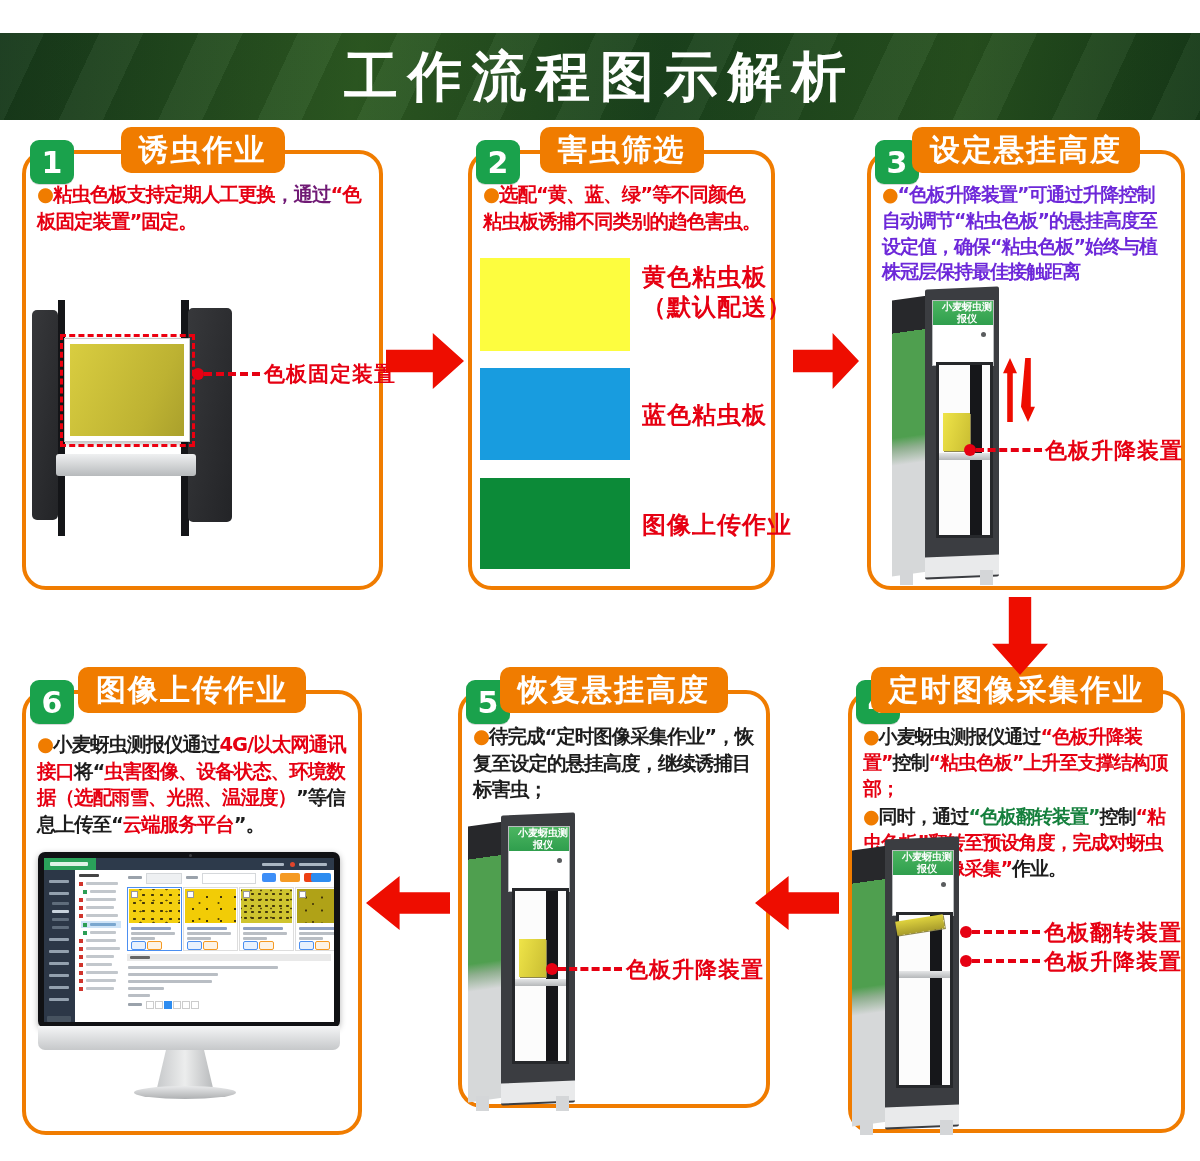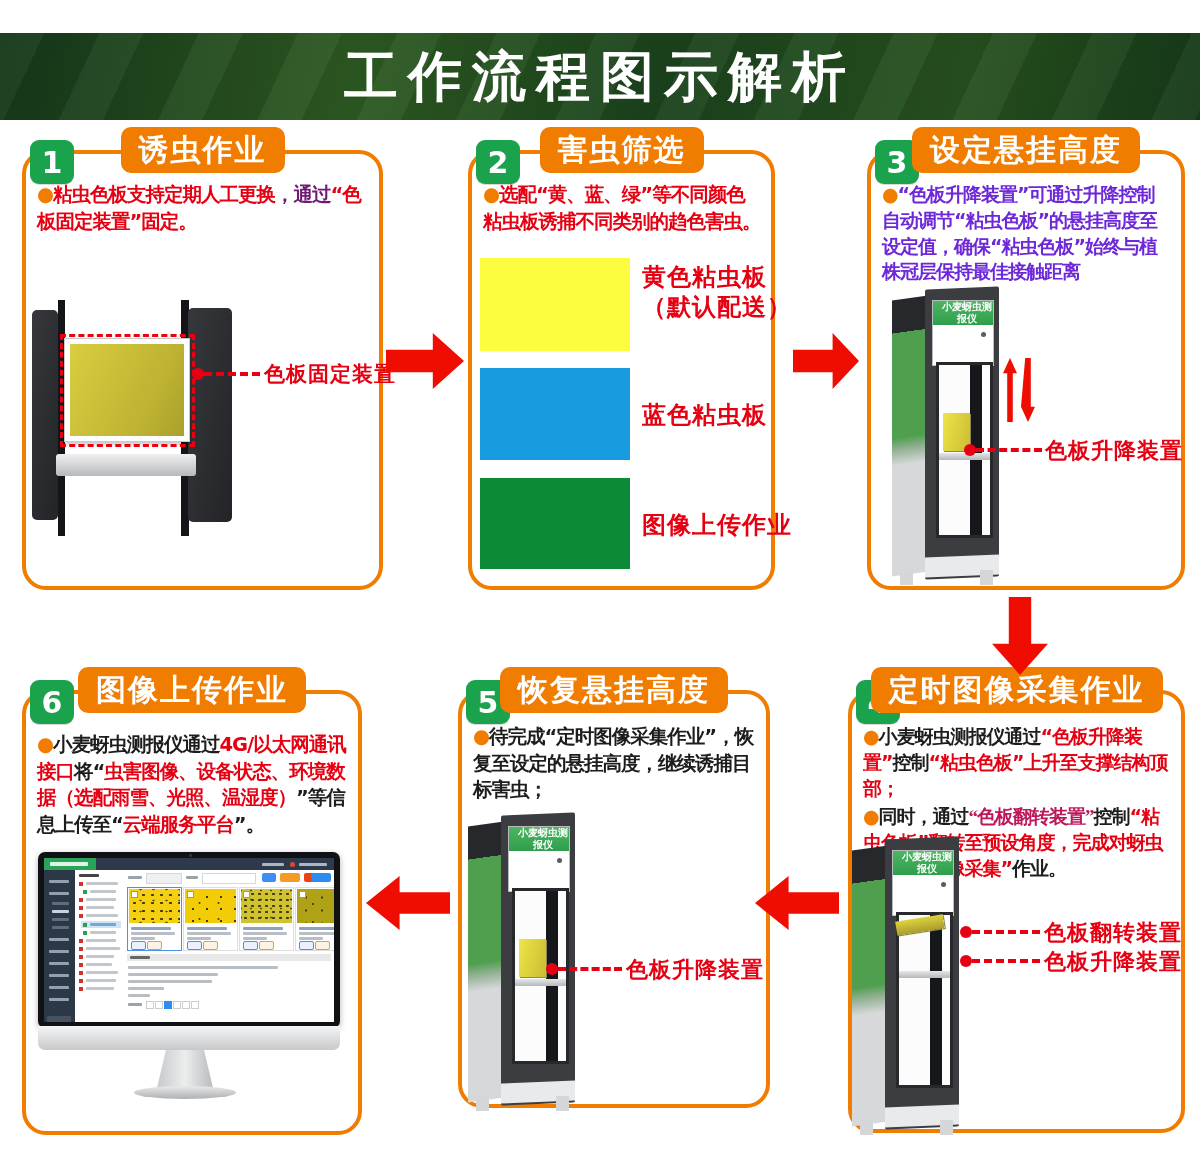--- a/index.html
+++ b/index.html
@@ -167,21 +167,21 @@
     <div class="c-dot" style="left:93px;top:290px;"></div>
     <div class="c-line" style="left:105px;top:294px;width:66px;"></div>
     <div class="c-lab" style="left:174px;top:282px;">色板升降装置</div>
   </div>
 
   <div class="panel" style="left:848px;top:690px;width:337px;height:443px;">
     <div class="badge">4</div>
     <div class="ptitle">定时图像采集作业</div>
     <div class="pbody" style="font-size:19px;top:30px;">
       <p><span style="color: rgb(240, 124, 0);">●</span><span style="color: rgb(29, 29, 29);">小麦蚜虫测报仪通过</span><span style="color: rgb(230, 0, 18);">“色板升降装置”</span><span style="color: rgb(29, 29, 29);">控制</span><span style="color: rgb(230, 0, 18);">“粘虫色板”上升至支撑结构顶部；</span></p>
-      <p><span style="color: rgb(240, 124, 0);">●</span><span style="color: rgb(29, 29, 29);">同时，通过</span><span style="color: #be185d; font-family: Liberation Serif, serif;">“色板翻转装置”</span><span style="color: rgb(29, 29, 29);">控制</span><span style="color: rgb(230, 0, 18);">“粘虫色板”翻转至预设角度，完成对蚜虫的“定时图像采集”</span><span style="color: rgb(29, 29, 29);">作业。</span></p>
+      <p><span style="color: rgb(240, 124, 0);">●</span><span style="color: rgb(29, 29, 29);">同时，通过</span><span style="color: #15803d;">“色板翻转装置”</span><span style="color: rgb(29, 29, 29);">控制</span><span style="color: rgb(230, 0, 18);">“粘虫色板”翻转至预设角度，完成对蚜虫的“定时图像采集”</span><span style="color: rgb(29, 29, 29);">作业。</span></p>
     </div>
     <div class="tower" style="left:0px;top:136px;">
       <div class="tw-side"></div>
       <div class="tw-front"></div>
       <div class="tw-base"></div>
       <div class="tw-leg" style="left:8px;"></div>
       <div class="tw-leg" style="left:88px;"></div>
       <div class="tw-panel">
         <div class="tw-band">
           <span class="cn">小麦蚜虫测报仪</span>

